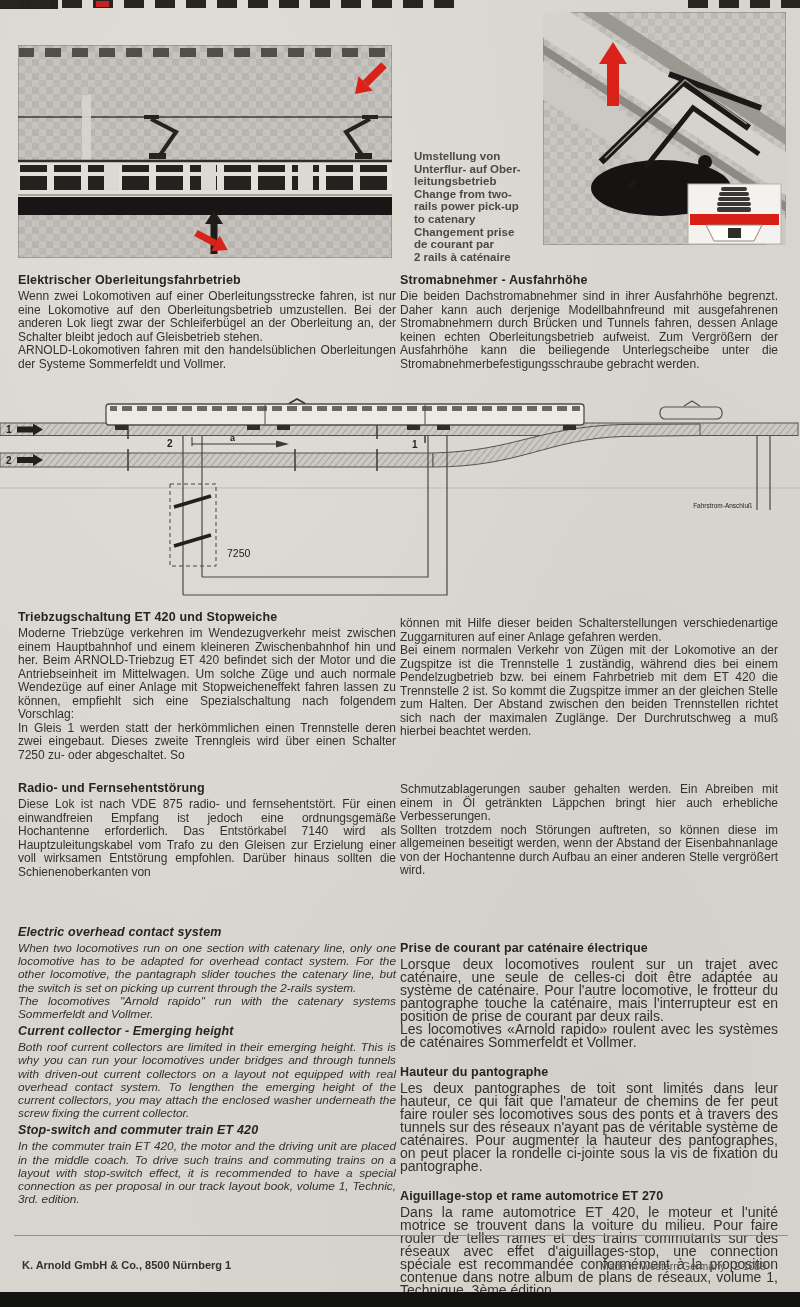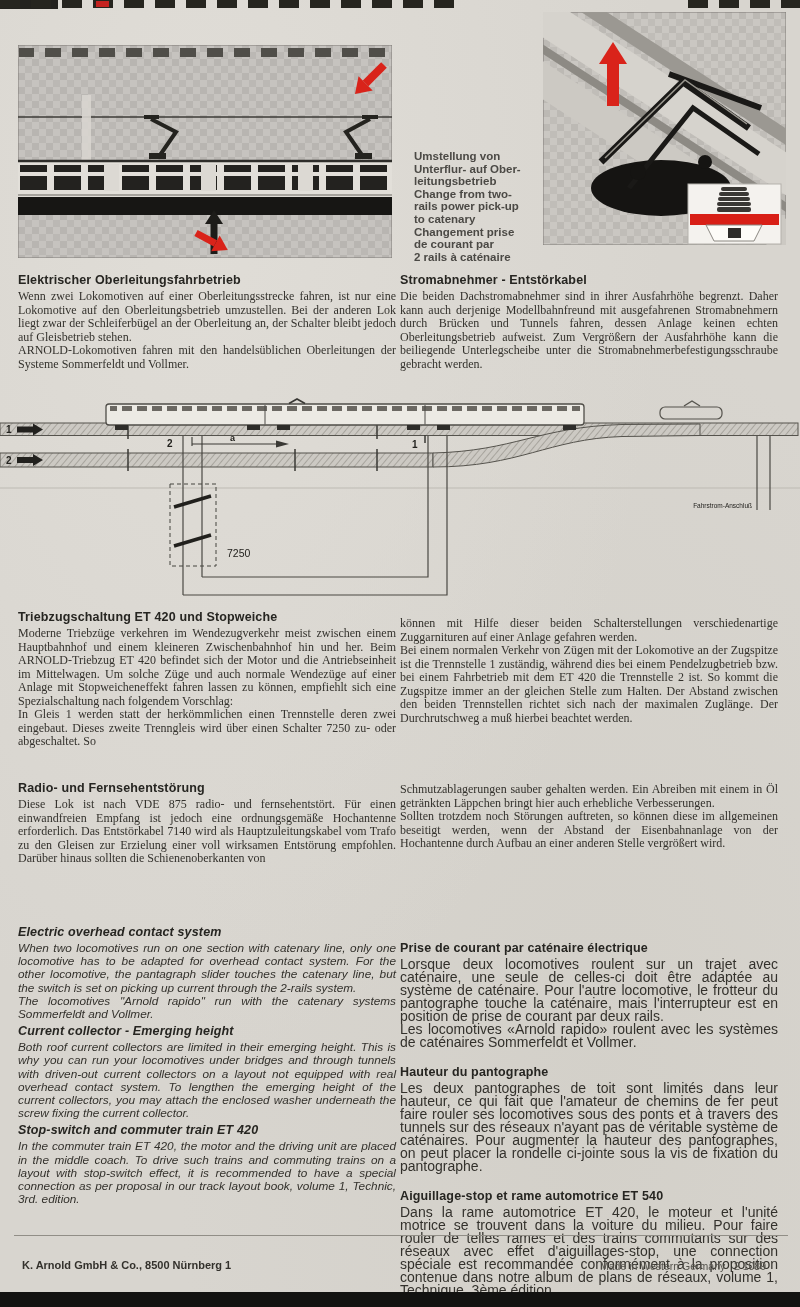--- a/index.html
+++ b/index.html
@@ -17,21 +17,21 @@
   .photo-left{position:absolute;left:18px;top:45px;}
   .photo-right{position:absolute;left:543px;top:12px;}
   .caption{position:absolute;left:414px;top:150px;width:132px;
         font-weight:700;font-size:11.5px;line-height:12.6px;color:#4b4945;
         white-space:pre-line;}
   .row{position:absolute;left:18px;width:772px;display:flex;}
   .col{width:378px;}
   .col.l{margin-right:4px;}
   .heading{font-size:12.5px;line-height:14px;font-weight:700;margin:0 0 3px 0;color:#262521;letter-spacing:.15px;}
   .bodytext{margin:0;text-align:justify;white-space:pre-line;color:#33312c;}
-  .body-de{font-size:12px;line-height:13.5px;font-family:Liberation Serif, serif;}
+  .body-de{font-size:12px;line-height:13.5px;}
   .body-en{font-size:11.8px;line-height:13.2px;}
   .body-fr{font-size:14px;line-height:13px;}
   .sec{margin:0 0 4px 0;}
   .sec-en{margin-bottom:3px;font-style:italic;}
   .sec-fr{margin-bottom:8px;margin-top:16px;}
   .diagram{position:absolute;left:0;top:398px;}
   .diagram text{font-family:"Liberation Sans",sans-serif;fill:#23221e;}
   .rule{position:absolute;left:14px;top:1235px;width:774px;height:1px;background:#918e87;}
   .footer-imprint{position:absolute;left:22px;top:1259px;font-size:11px;font-weight:700;color:#33312c;}
   .footer-right{position:absolute;left:600px;top:1260px;width:166px;display:flex;justify-content:space-between;
@@ -159,21 +159,21 @@
     </g>
   </svg>
 
   <div class="row" style="top:273px">
     <div class="col l">
       <h3 class="heading">Elektrischer Oberleitungsfahrbetrieb</h3>
       <p class="bodytext body-de">Wenn zwei Lokomotiven auf einer Oberleitungsstrecke fahren, ist nur eine Lokomotive auf den Oberleitungsbetrieb umzustellen. Bei der anderen Lok liegt zwar der Schleiferbügel an der Oberleitung an, der Schalter bleibt jedoch auf Gleisbetrieb stehen.
 ARNOLD-Lokomotiven fahren mit den handelsüblichen Oberleitungen der Systeme Sommerfeldt und Vollmer.</p>
     </div>
     <div class="col">
-      <h3 class="heading">Stromabnehmer - Entstörkabel</h3>
+      <h3 class="heading">Stromabnehmer - Ausfahrhöhe</h3>
       <p class="bodytext body-de">Die beiden Dachstromabnehmer sind in ihrer Ausfahrhöhe begrenzt. Daher kann auch derjenige Modellbahnfreund mit ausgefahrenen Stromabnehmern durch Brücken und Tunnels fahren, dessen Anlage keinen echten Oberleitungsbetrieb aufweist. Zum Vergrößern der Ausfahrhöhe kann die beiliegende Unterlegscheibe unter die Stromabnehmerbefestigungsschraube gebracht werden.</p>
     </div>
   </div>
 
   <svg class="diagram" width="800" height="212" viewBox="0 0 800 212">
     <defs>
       <pattern id="hh" width="5" height="5" patternUnits="userSpaceOnUse" patternTransform="rotate(40)">
         <rect width="5" height="5" fill="#ccc9c3"></rect>
         <line x1="0" y1="0" x2="0" y2="5" stroke="#97948d" stroke-width="1.4"></line>
       </pattern>
@@ -289,21 +289,21 @@
       <div class="sec sec-fr">
         <h3 class="heading">Prise de courant par caténaire électrique</h3>
         <p class="bodytext body-fr">Lorsque deux locomotives roulent sur un trajet avec caténaire, une seule de celles-ci doit être adaptée au système de caténaire. Pour l'autre locomotive, le frotteur du pantographe touche la caténaire, mais l'interrupteur est en position de prise de courant par deux rails.
 Les locomotives «Arnold rapido» roulent avec les systèmes de caténaires Sommerfeldt et Vollmer.</p>
       </div>
       <div class="sec sec-fr">
         <h3 class="heading">Hauteur du pantographe</h3>
         <p class="bodytext body-fr">Les deux pantographes de toit sont limités dans leur hauteur, ce qui fait que l'amateur de chemins de fer peut faire rouler ses locomotives sous des ponts et à travers des tunnels sur des réseaux n'ayant pas de véritable système de caténaires. Pour augmenter la hauteur des pantographes, on peut placer la rondelle ci-jointe sous la vis de fixation du pantographe.</p>
       </div>
       <div class="sec sec-fr">
-        <h3 class="heading">Aiguillage-stop et rame automotrice ET 540</h3>
+        <h3 class="heading">Aiguillage-stop et rame automotrice ET 270</h3>
         <p class="bodytext body-fr">Dans la rame automotrice ET 420, le moteur et l'unité motrice se trouvent dans la voiture du milieu. Pour faire rouler de telles rames et des trains commutants sur des réseaux avec effet d'aiguillages-stop, une connection spéciale est recommandée conformément à la proposition contenue dans notre album de plans de réseaux, volume 1, Technique, 3ème édition.</p>
       </div>
     </div>
   </div>
 
   <div class="rule"></div>
   <div class="footer-imprint">K. Arnold GmbH &amp; Co., 8500 Nürnberg 1</div>
   <div class="footer-right">
     <span>Made in Western Germany</span>
     <span>2 1089</span>

